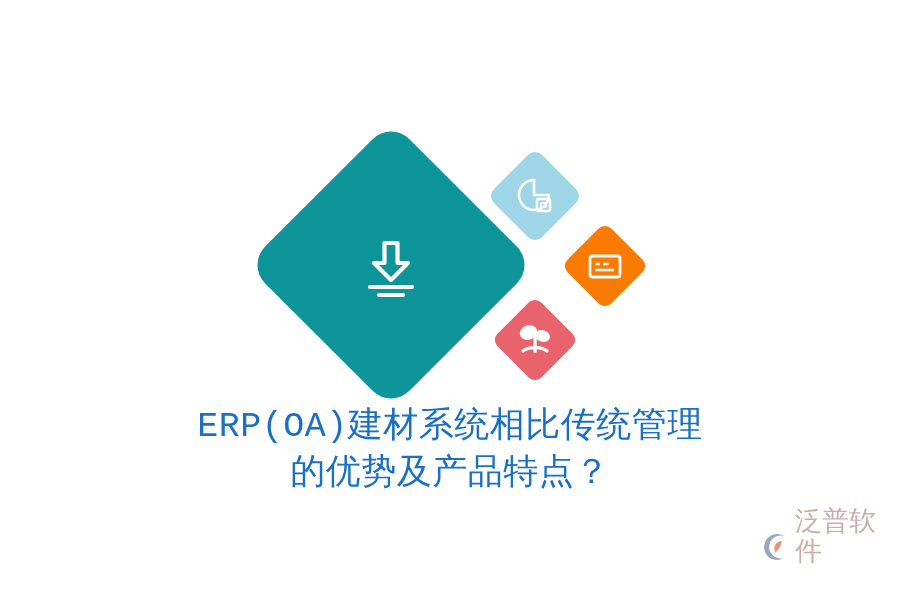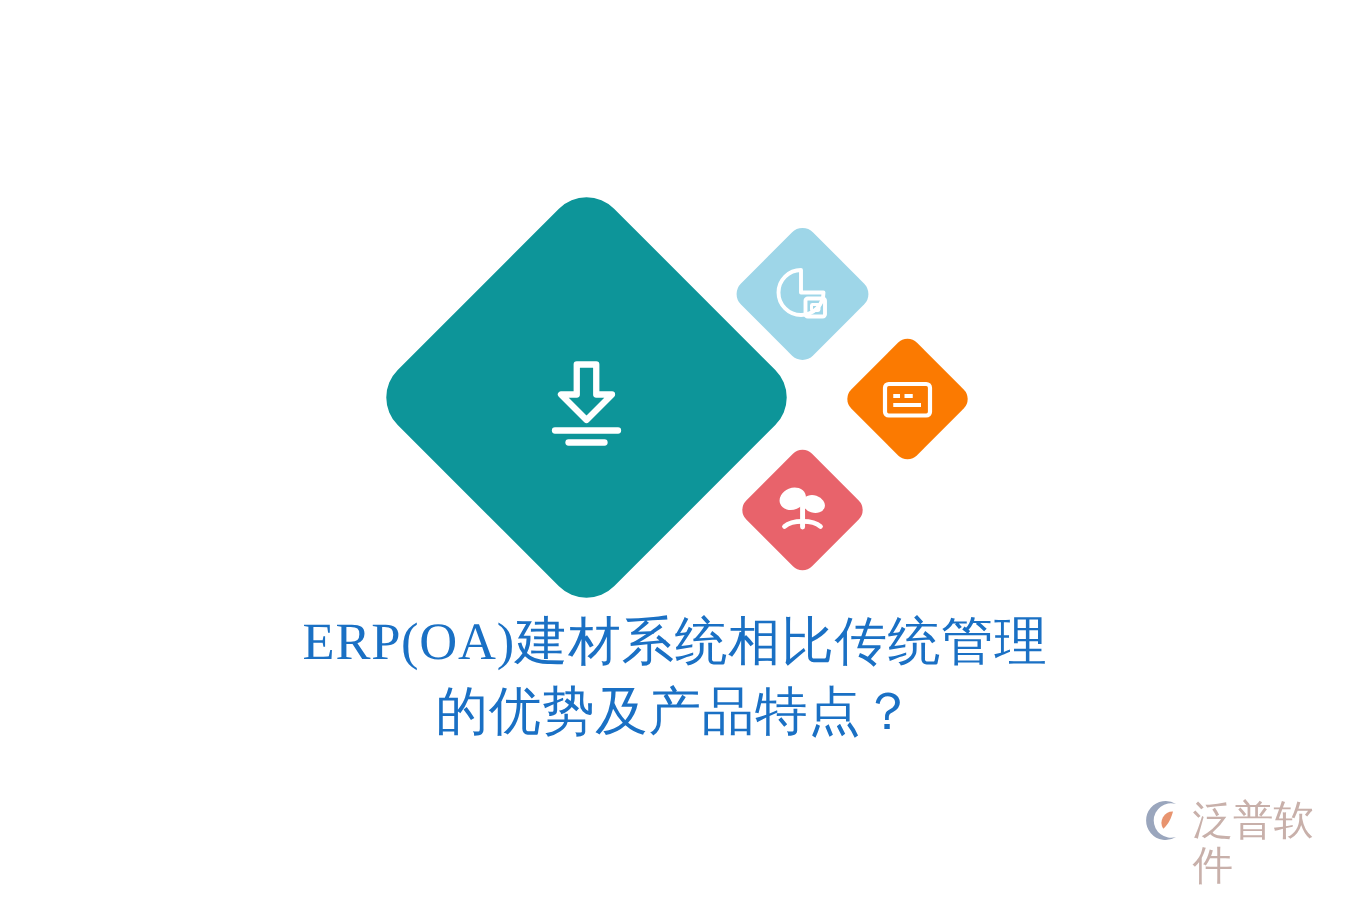--- a/index.html
+++ b/index.html
@@ -76,35 +76,35 @@
   #headline {
     position: absolute;
     left: 0;
     top: 404px;
     width: 900px;
     text-align: center;
     color: #1a70c4;
     font-size: 35px;
     line-height: 47px;
     letter-spacing: 0.5px;
-    font-family: Liberation Serif, serif;
+    font-family: Liberation Mono, monospace;
     white-space: pre-line;
   }
 
   
   #watermark {
     position: absolute;
     left: 762px;
     top: 532px;
     width: 130px;
     height: 56px;
   }
   #watermark-row {
     display: flex;
-    align-items: flex-start;
+    align-items: flex-end;
     gap: 3px;
     height: 34px;
   }
   #watermark-brand {
     font-size: 27px;
     color: #c8b0aa;
     font-family: "Liberation Serif", serif;
     letter-spacing: 0px;
     line-height: 30px;
   }

